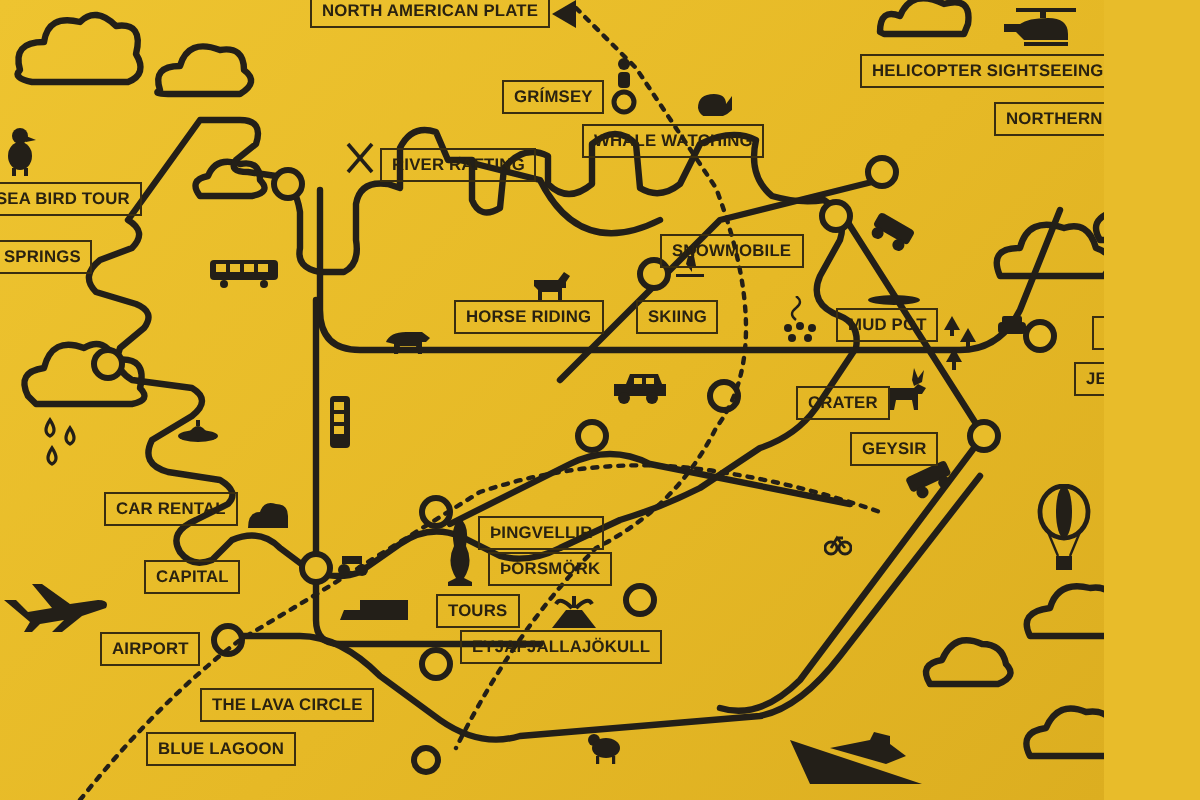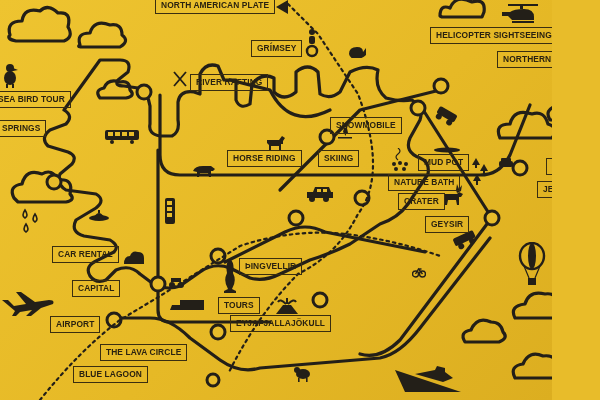--- a/index.html
+++ b/index.html
@@ -268,34 +268,35 @@
         <circle cx="3" cy="4" r="3"></circle>
         <ellipse cx="9" cy="8" rx="7" ry="5"></ellipse>
         <rect x="4" y="12" width="1.6" height="4"></rect>
         <rect x="12" y="12" width="1.6" height="4"></rect>
       </g>
     </svg>
 
   <div class="lbl" style="left:155px;top:-3px">NORTH AMERICAN PLATE</div>
   <div class="lbl" style="left:251px;top:40px">GRÍMSEY</div>
   <div class="lbl" style="left:430px;top:27px">HELICOPTER SIGHTSEEING</div>
+  <div class="lbl" style="left:291px;top:62px">WHALE WATCHING</div>
   <div class="lbl" style="left:497px;top:51px">NORTHERN LIGHTS ADVENTURE</div>
   <div class="lbl" style="left:190px;top:74px">RIVER RAFTING</div>
   <div class="lbl" style="left:-8px;top:91px">SEA BIRD TOUR</div>
   <div class="lbl" style="left:-4px;top:120px">SPRINGS</div>
   <div class="lbl" style="left:330px;top:117px">SNOWMOBILE</div>
   <div class="lbl" style="left:227px;top:150px">HORSE RIDING</div>
   <div class="lbl" style="left:318px;top:150px">SKIING</div>
   <div class="lbl" style="left:418px;top:154px">MUD POT</div>
   <div class="lbl" style="left:546px;top:158px">GEOTHERMAL</div>
-  <div class="lbl" style="left:388px;top:174px">NATURE BATH</div>
   <div class="lbl" style="left:537px;top:181px">JEEP TOURS</div>
   <div class="lbl" style="left:398px;top:193px">CRATER</div>
   <div class="lbl" style="left:425px;top:216px">GEYSIR</div>
   <div class="lbl" style="left:52px;top:246px">CAR RENTAL</div>
   <div class="lbl" style="left:72px;top:280px">CAPITAL</div>
   <div class="lbl" style="left:239px;top:258px">ÞINGVELLIR</div>
+  <div class="lbl" style="left:244px;top:276px">ÞÓRSMÖRK</div>
   <div class="lbl" style="left:218px;top:297px">TOURS</div>
   <div class="lbl" style="left:50px;top:316px">AIRPORT</div>
   <div class="lbl" style="left:230px;top:315px">EYJAFJALLAJÖKULL</div>
   <div class="lbl" style="left:73px;top:366px">BLUE LAGOON</div>
   <div class="lbl" style="left:100px;top:344px">THE LAVA CIRCLE</div>
 </div>
 
 </body></html>

